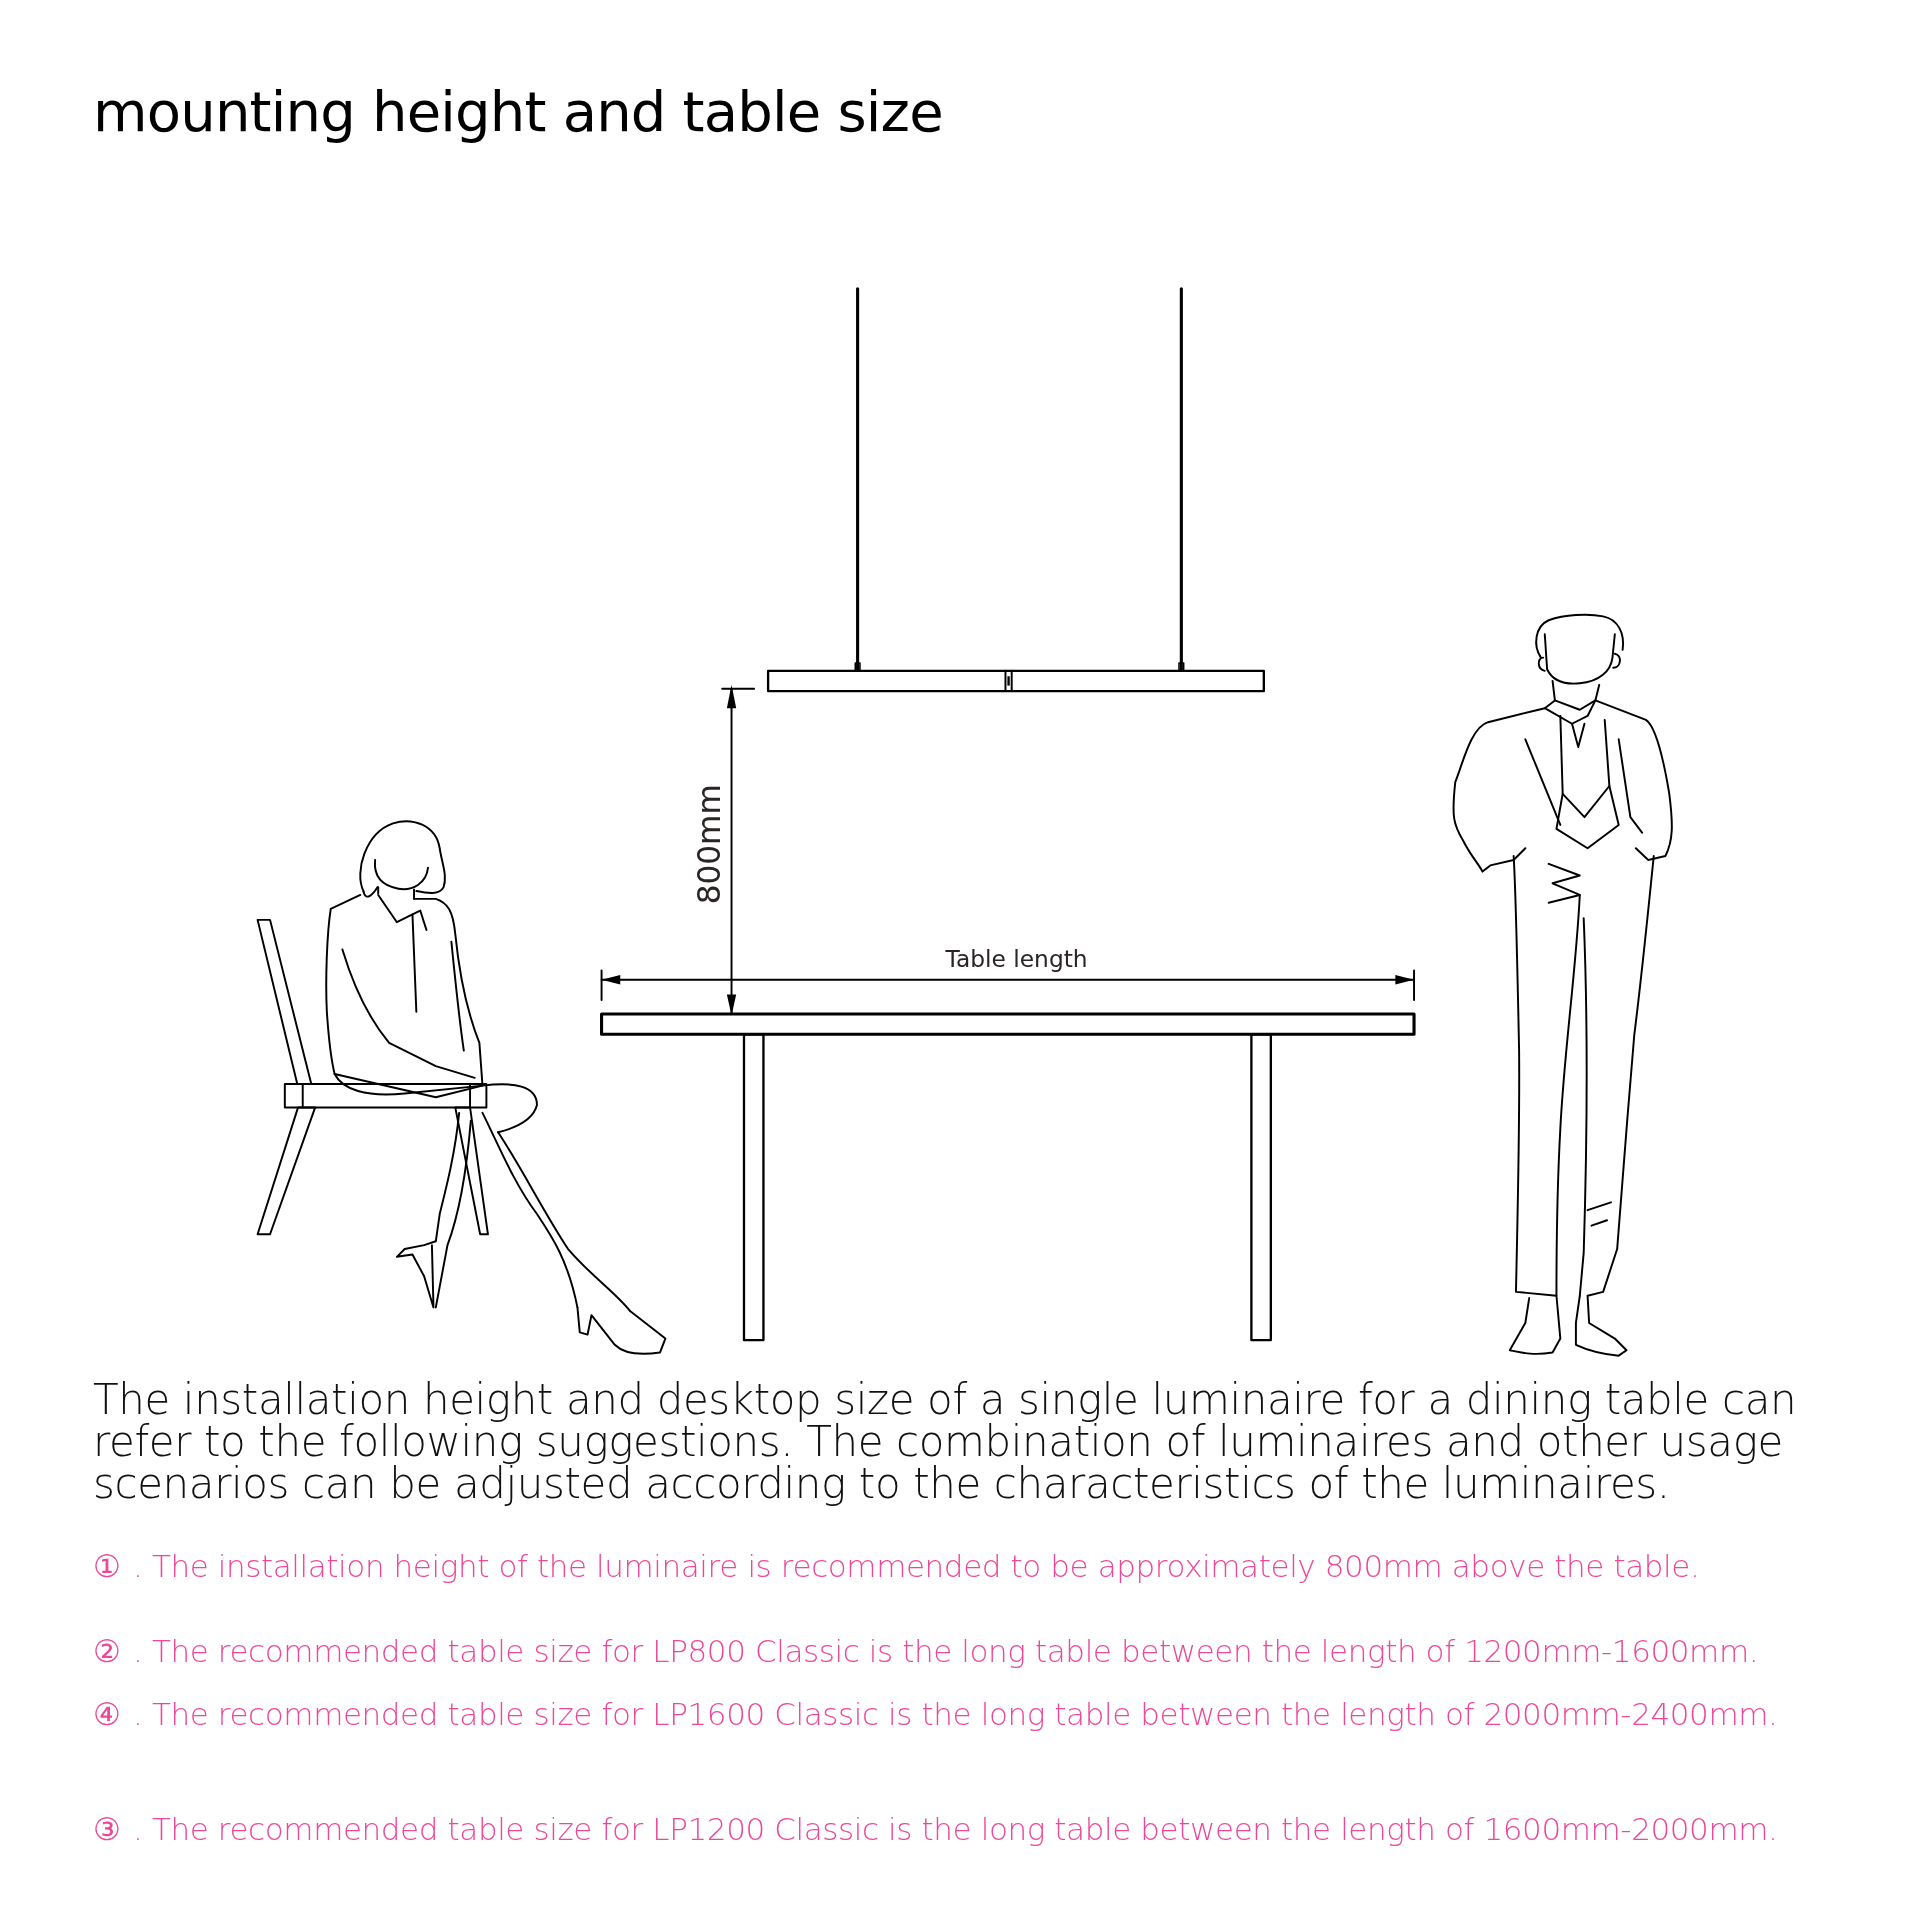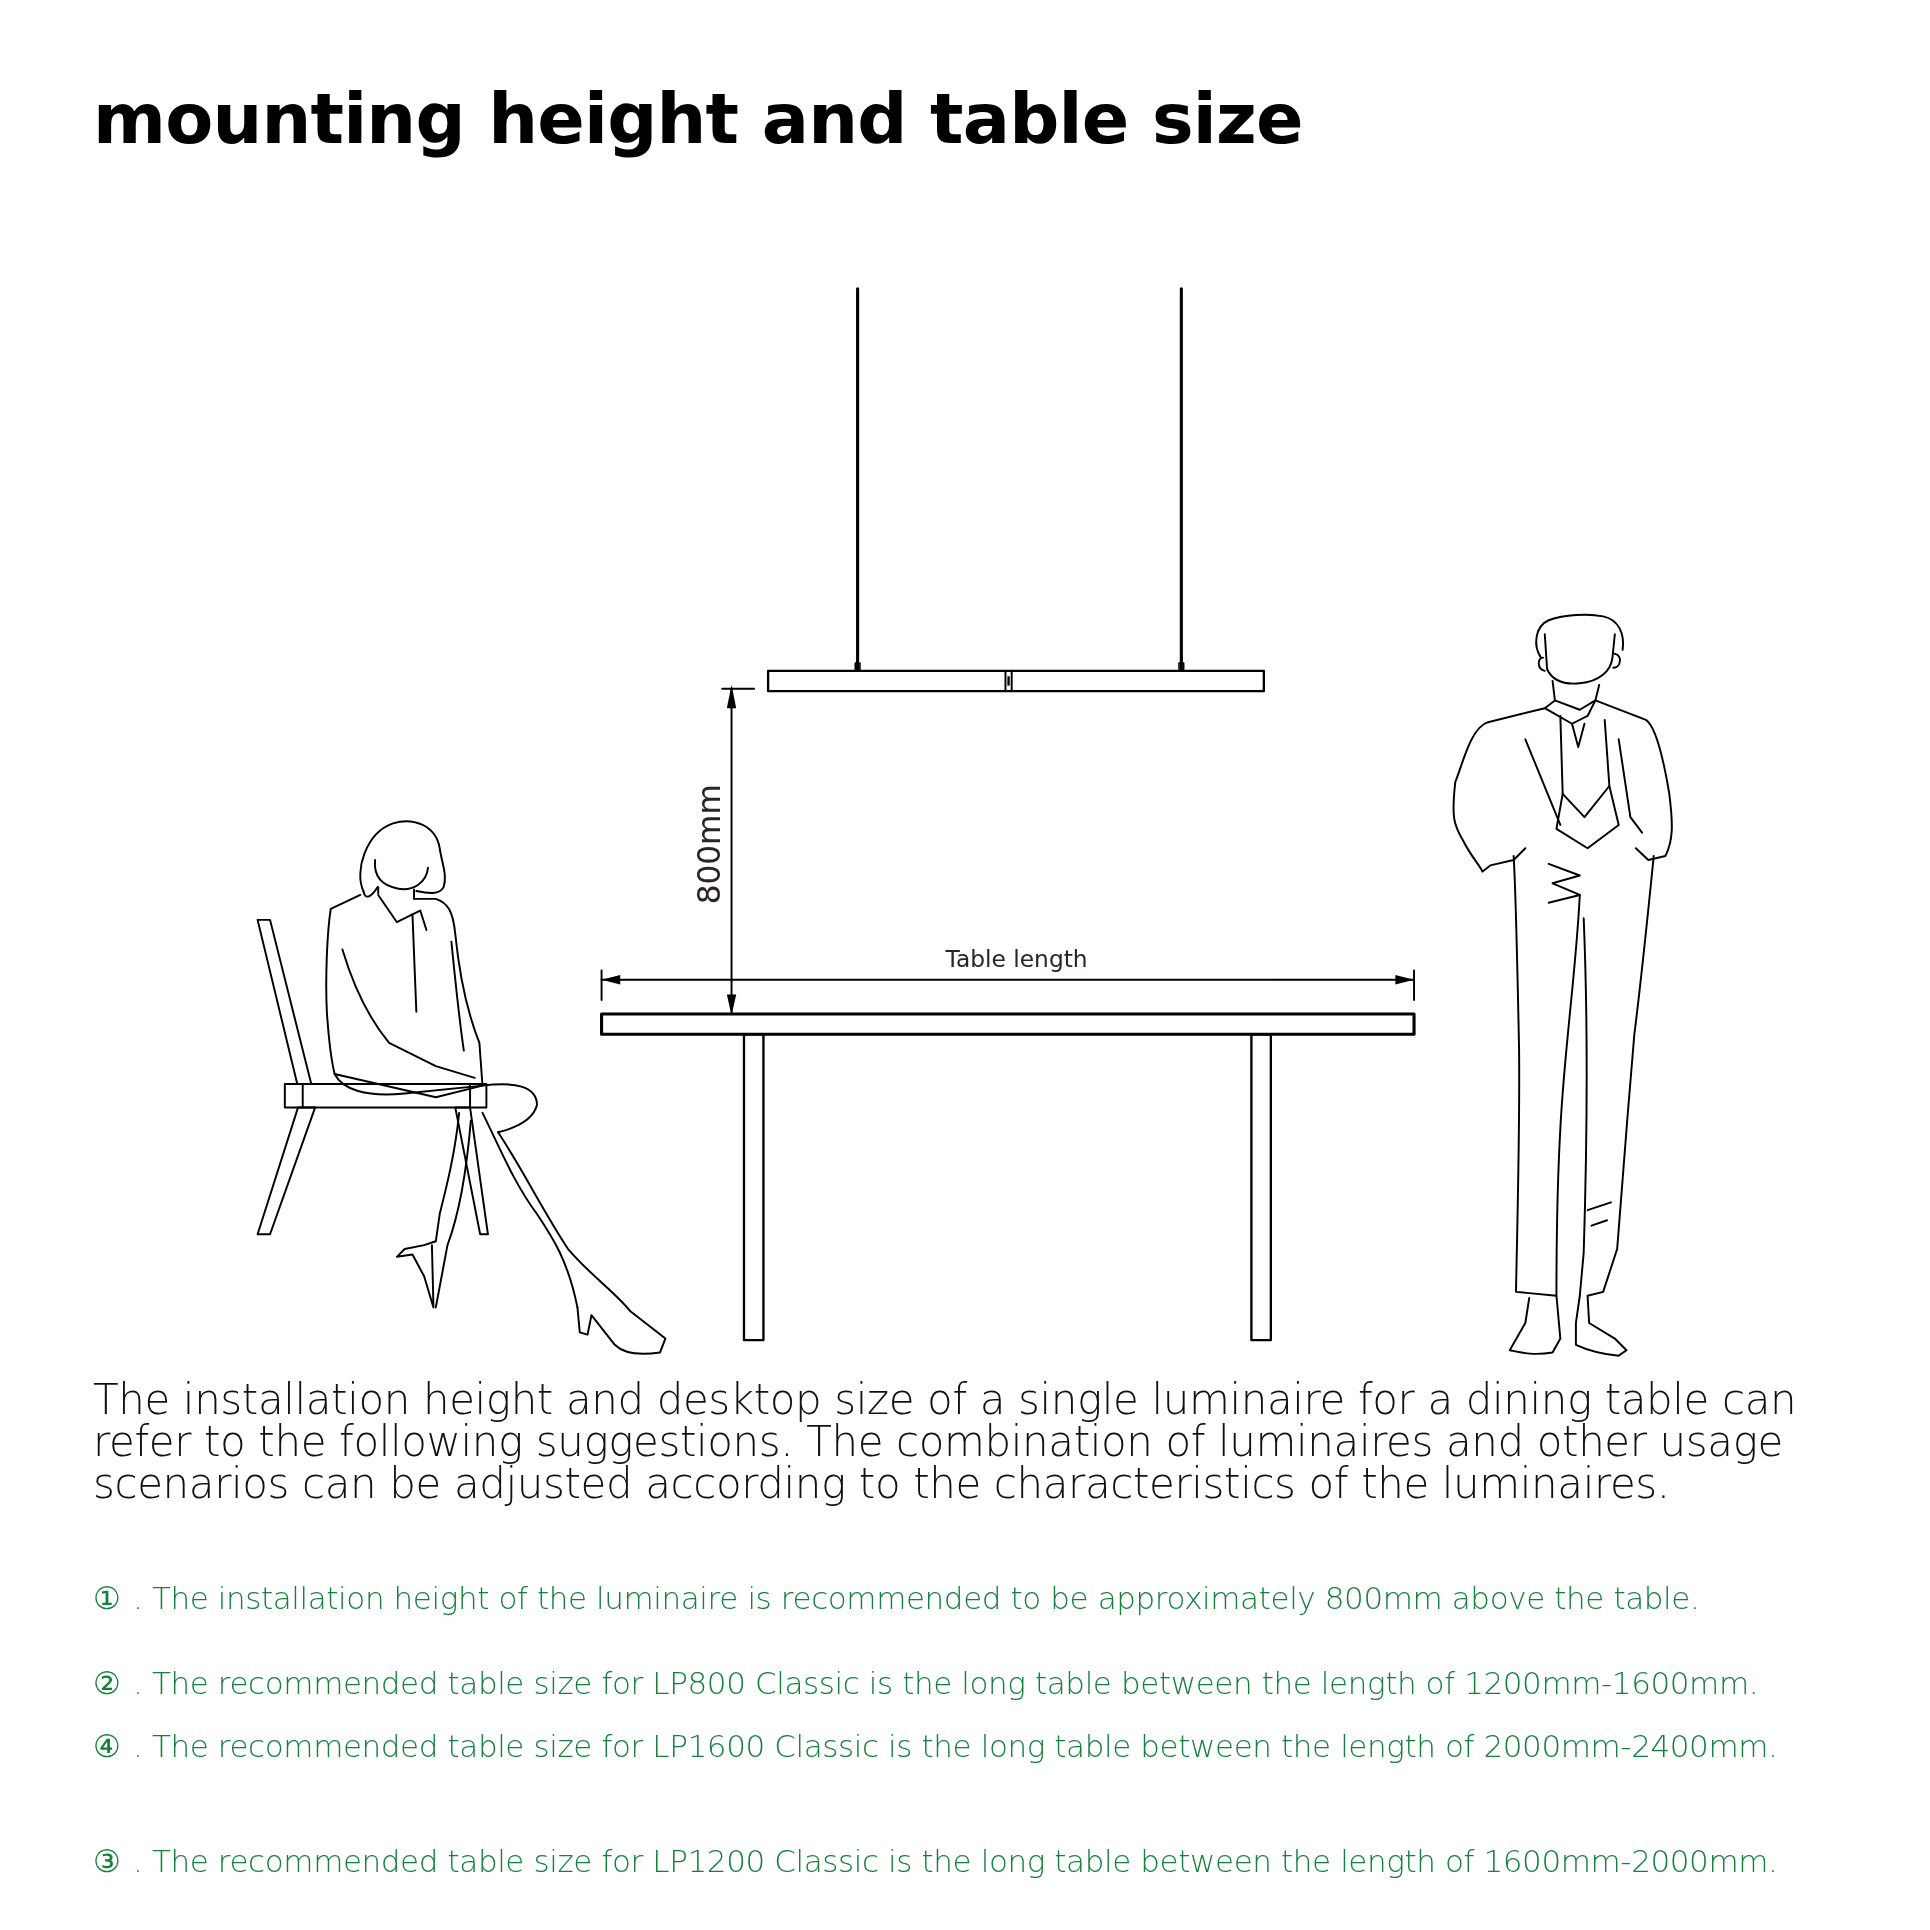--- a/index.html
+++ b/index.html
@@ -1,26 +1,26 @@
 <!DOCTYPE html>
 <html style="font-size:12.5px"><head>
 <meta charset="utf-8">
 <style>
   html, body { margin: 0; padding: 0; background: #ffffff; }
   body { width: 1930px; height: 1930px; position: relative; overflow: hidden;
          font-family: "DejaVu Sans", "Liberation Sans", sans-serif; color: #111; }
-  .title { position: absolute; left: 93px; top: 84px; font-size: 70px; font-weight: 700;
+  .title { position: absolute; left: 93px; top: 84px; font-size: 56px; font-weight: 400;
            letter-spacing: -0.8px; line-height: 1; color: #000; font-family: "DejaVu Sans", sans-serif; }
   svg.drawing { position: absolute; left: 0; top: 0; width: 1930px; height: 1930px; }
   .dim-label { font-family: "DejaVu Sans", sans-serif; fill: #2b2424; }
   .text-block { position: absolute; left: 93px; width: 1790px; font-size: 42px; line-height: 42px;
                 font-weight: 300; color: #111; letter-spacing: -0.4px; font-family: "DejaVu Sans", sans-serif; }
   .intro { top: 1379px; }
   .list-item { position: absolute; left: 93px; font-size: 31px; line-height: 42px; font-weight: 300;
-               color: #15803d; letter-spacing: -0.4px; white-space: nowrap; font-family: "DejaVu Sans", sans-serif; margin-top: 32px; }
+               color: #ec4899; letter-spacing: -0.4px; white-space: nowrap; font-family: "DejaVu Sans", sans-serif; }
   .list-item .num { display: inline-block; margin-right: 3.1px; }
 </style>
 </head>
 <body>
 
 <div class="title">mounting height and table size</div>
 
 <svg class="drawing" viewBox="0 0 2480 2480" fill="none" stroke="#000" stroke-width="3" stroke-linejoin="round" stroke-linecap="round">
 
   <g>

